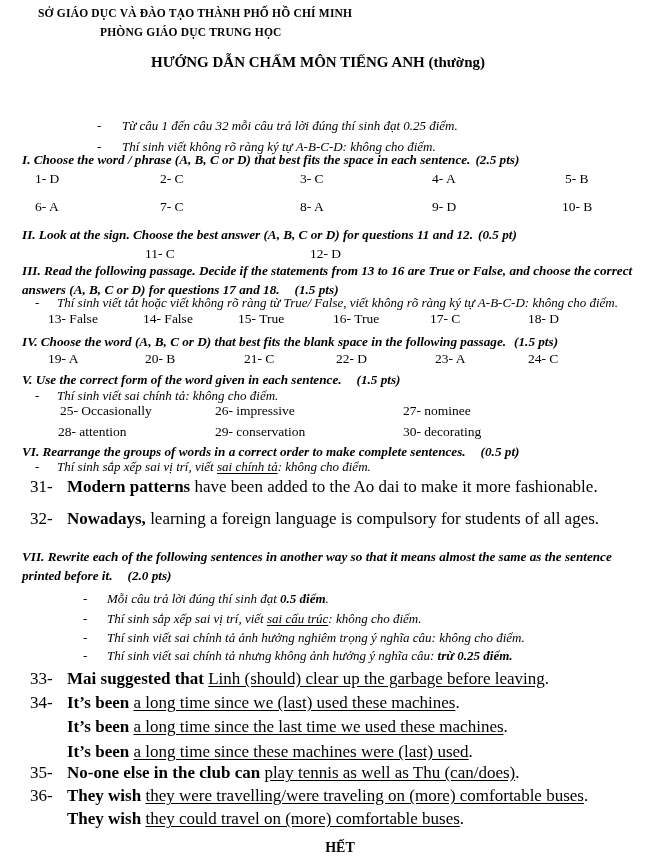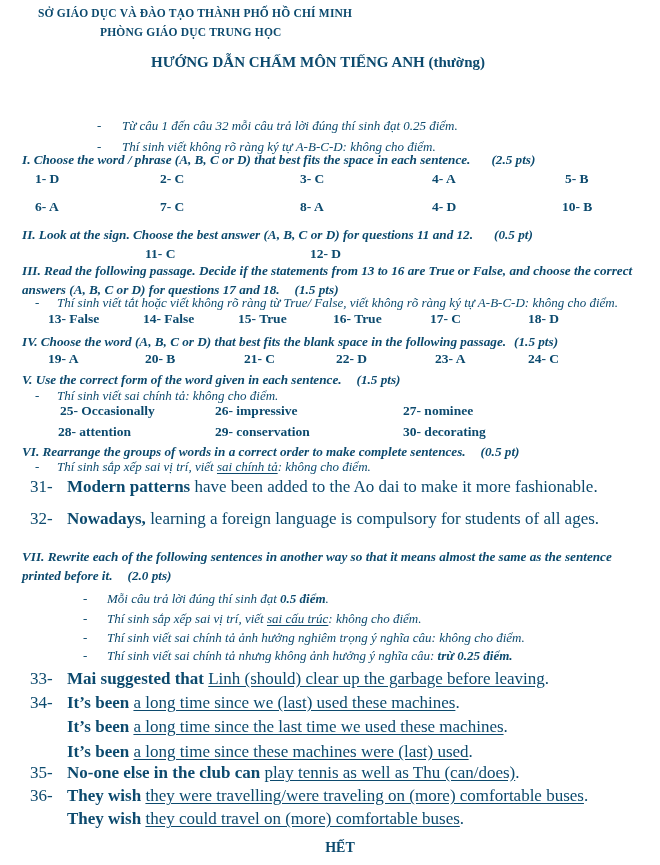--- a/index.html
+++ b/index.html
@@ -1,34 +1,34 @@
 <!DOCTYPE html>
 <html><head>
 <meta charset="utf-8">
 <style>
   html,body{margin:0;padding:0;background:#fff;}
   .page{
     position:relative;width:660px;height:865px;background:#ffffff;
-    font-family:"Liberation Serif","DejaVu Serif",serif;color:#0c4a6e;overflow:hidden;
+    font-family:"Liberation Serif","DejaVu Serif",serif;color:#000000;overflow:hidden;
   }
   .abs{position:absolute;white-space:nowrap;}
   .wrap{white-space:normal;}
   .hdr{font-weight:bold;font-size:11.5px;letter-spacing:.2px;}
   .ttl{font-weight:bold;font-size:15px;text-align:center;left:0;width:636px;}
   .shead{font-weight:bold;font-style:italic;font-size:13.2px;line-height:19px;}
-  .pts5{margin-left:21px;}
+  .pts5{margin-left:5px;}
   .pts8{margin-left:8px;}
   .pts15{margin-left:15px;}
   .vnote{font-style:italic;font-size:13px;line-height:16px;}
   .dash{display:inline-block;}
   .dash.w25{width:25px;}
   .dash.w22{width:22px;}
   .dash.w24{width:24px;}
   .arow{left:0;width:660px;height:20px;}
-  .acell{position:absolute;top:0;font-weight:bold;font-size:13.5px;white-space:nowrap;}
+  .acell{position:absolute;top:0;font-weight:normal;font-size:13.5px;white-space:nowrap;}
   .ans{font-size:17px;}
   .num{display:inline-block;width:37px;}
   .b{font-weight:bold;}
   .bi{font-weight:bold;}
   .u{text-decoration:underline;text-underline-offset:2px;}
   .ftr{font-weight:bold;font-size:14px;left:0;width:680px;text-align:center;}
 </style>
 </head>
 <body>
 
@@ -53,21 +53,21 @@
     <span class="acell" style="left:35px;">1- D</span>
     <span class="acell" style="left:160px;">2- C</span>
     <span class="acell" style="left:300px;">3- C</span>
     <span class="acell" style="left:432px;">4- A</span>
     <span class="acell" style="left:565px;">5- B</span>
   </div>
   <div class="abs arow" style="top:199px;">
     <span class="acell" style="left:35px;">6- A</span>
     <span class="acell" style="left:160px;">7- C</span>
     <span class="acell" style="left:300px;">8- A</span>
-    <span class="acell" style="left:432px;">4- D</span>
+    <span class="acell" style="left:432px;">9- D</span>
     <span class="acell" style="left:562px;">10- B</span>
   </div>
 
   <div class="abs shead" style="left:22px;top:225px;">
     <span>II. Look at the sign. Choose the best answer (A, B, C or D) for questions 11 and 12.</span><span class="pts5">(0.5 pt)</span>
   </div>
   <div class="abs arow" style="top:246px;">
     <span class="acell" style="left:145px;">11- C</span>
     <span class="acell" style="left:310px;">12- D</span>
   </div>

